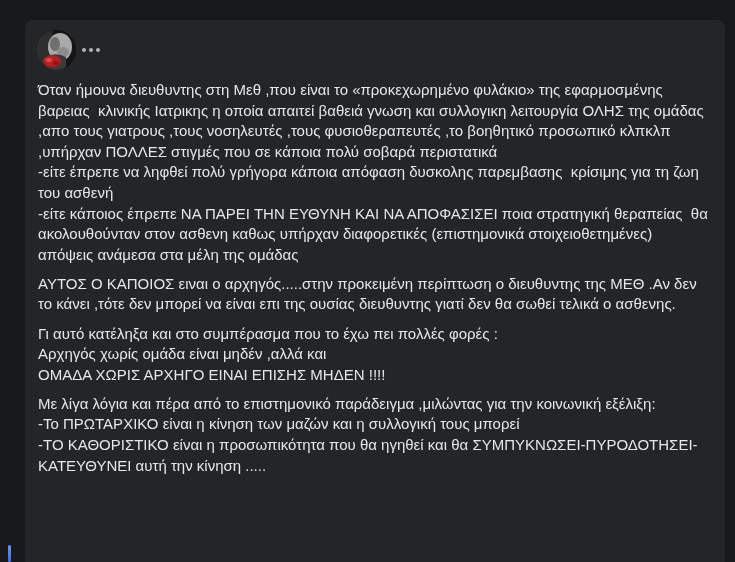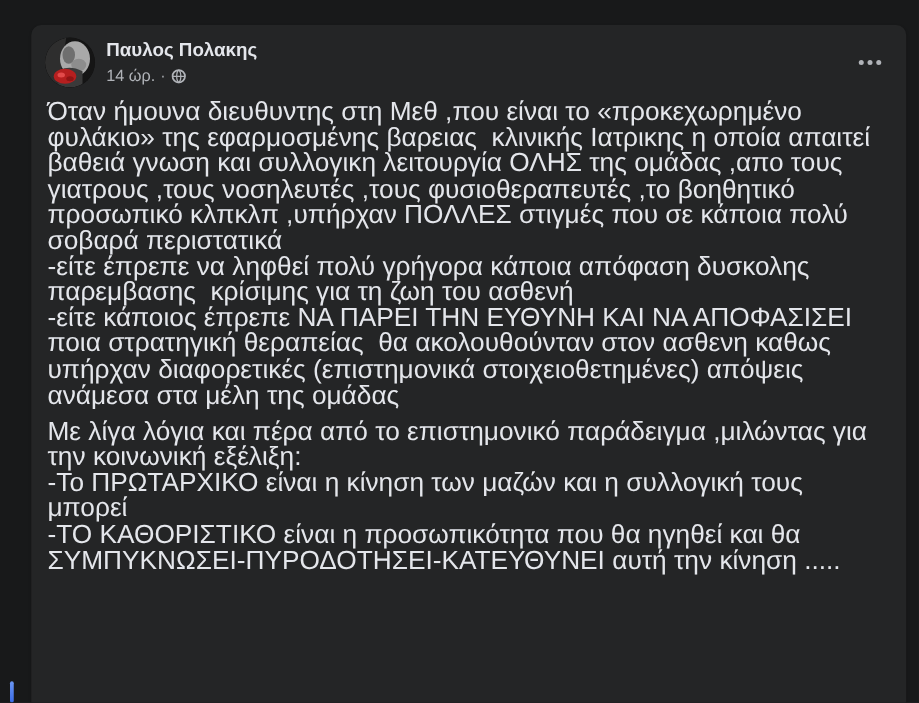--- a/index.html
+++ b/index.html
@@ -49,21 +49,21 @@
   .globe{display:inline-flex;align-items:center;margin-top:1px;}
   .more-btn{
     background:none;border:none;outline:none;
     display:flex;align-items:center;gap:3px;
     padding:10px 6px;margin-top:8px;cursor:pointer;border-radius:50%;
   }
   .mdot{width:4px;height:4px;border-radius:50%;background:var(--secondary-text);}
   .post-text{
     padding:2px 14px 0 13px;
     color:var(--primary-text);
-    font-size:21px;line-height:20.6px;
+    font-size:15px;line-height:20.6px;
   }
   .post-paragraph{
     margin:0 0 8.5px 0;
     white-space:pre-wrap;
   }
   .scroll-thumb{
     position:absolute;left:8px;bottom:0;
     width:3px;height:17px;border-radius:2px;
     background:linear-gradient(180deg,#6b96f2,var(--scroll-accent));
     cursor:pointer;
@@ -90,46 +90,37 @@
           <ellipse cx="19" cy="14" rx="5" ry="7" fill="#6f6f6f"></ellipse>
           <ellipse cx="27" cy="22" rx="6" ry="5" fill="#8d8d8d"></ellipse>
           <path d="M12,26 Q20,22 30,27 L30,40 L10,40 Z" fill="#3a3a3a"></path>
           <ellipse cx="16" cy="31" rx="9" ry="6" fill="#b51f1f"></ellipse>
           <ellipse cx="13" cy="30" rx="3" ry="2" fill="#e24a4a"></ellipse>
           <ellipse cx="20" cy="33" rx="3" ry="2" fill="#8f1414"></ellipse>
         </g>
       </svg>
     </div>
 
-    <div class="header-text">
-      <a class="author">Παυλος Πολακης</a>
-      <div class="meta">
-        <span class="timestamp">14 ώρ.</span>
-        <span class="sep">·</span>
-        <span class="globe">
-          <svg width="12" height="12" viewBox="0 0 12 12">
-            <circle cx="6" cy="6" r="5" fill="none" stroke="#b0b3b8" stroke-width="1.4"></circle>
-            <path d="M1 6 H11 M6 1 C8.2 2.7 8.2 9.3 6 11 M6 1 C3.8 2.7 3.8 9.3 6 11" fill="none" stroke="#b0b3b8" stroke-width="1"></path>
-          </svg>
-        </span>
-      </div>
-    </div>
 
     <button class="more-btn" aria-label="Περισσότερα">
       <span class="mdot"></span>
       <span class="mdot"></span>
       <span class="mdot"></span>
     </button>
 
   </div>
 
   <div class="post-text">
       <p class="post-paragraph">Όταν ήμουνα διευθυντης στη Μεθ ,που είναι το «προκεχωρημένο φυλάκιο» της εφαρμοσμένης βαρειας  κλινικής Ιατρικης η οποία απαιτεί βαθειά γνωση και συλλογικη λειτουργία ΟΛΗΣ της ομάδας ,απο τους γιατρους ,τους νοσηλευτές ,τους φυσιοθεραπευτές ,το βοηθητικό προσωπικό κλπκλπ ,υπήρχαν ΠΟΛΛΕΣ στιγμές που σε κάποια πολύ σοβαρά περιστατικά
 -είτε έπρεπε να ληφθεί πολύ γρήγορα κάποια απόφαση δυσκολης παρεμβασης  κρίσιμης για τη ζωη του ασθενή
 -είτε κάποιος έπρεπε ΝΑ ΠΑΡΕΙ ΤΗΝ ΕΥΘΥΝΗ ΚΑΙ ΝΑ ΑΠΟΦΑΣΙΣΕΙ ποια στρατηγική θεραπείας  θα ακολουθούνταν στον ασθενη καθως υπήρχαν διαφορετικές (επιστημονικά στοιχειοθετημένες) απόψεις ανάμεσα στα μέλη της ομάδας</p>
+      <p class="post-paragraph">ΑΥΤΟΣ Ο ΚΑΠΟΙΟΣ ειναι ο αρχηγός.....στην προκειμένη περίπτωση ο διευθυντης της ΜΕΘ .Αν δεν το κάνει ,τότε δεν μπορεί να είναι επι της ουσίας διευθυντης γιατί δεν θα σωθεί τελικά ο ασθενης.</p>
+      <p class="post-paragraph">Γι αυτό κατέληξα και στο συμπέρασμα που το έχω πει πολλές φορές :
+Αρχηγός χωρίς ομάδα είναι μηδέν ,αλλά και
+ΟΜΑΔΑ ΧΩΡΙΣ ΑΡΧΗΓΟ ΕΙΝΑΙ ΕΠΙΣΗΣ ΜΗΔΕΝ !!!!</p>
       <p class="post-paragraph">Με λίγα λόγια και πέρα από το επιστημονικό παράδειγμα ,μιλώντας για την κοινωνική εξέλιξη:
 -Το ΠΡΩΤΑΡΧΙΚΟ είναι η κίνηση των μαζών και η συλλογική τους μπορεί
 -ΤΟ ΚΑΘΟΡΙΣΤΙΚΟ είναι η προσωπικότητα που θα ηγηθεί και θα ΣΥΜΠΥΚΝΩΣΕΙ-ΠΥΡΟΔΟΤΗΣΕΙ-ΚΑΤΕΥΘΥΝΕΙ αυτή την κίνηση .....</p>
     </div>
 
 </div>
 
 <div class="scroll-thumb"></div>
 
 </body></html>

